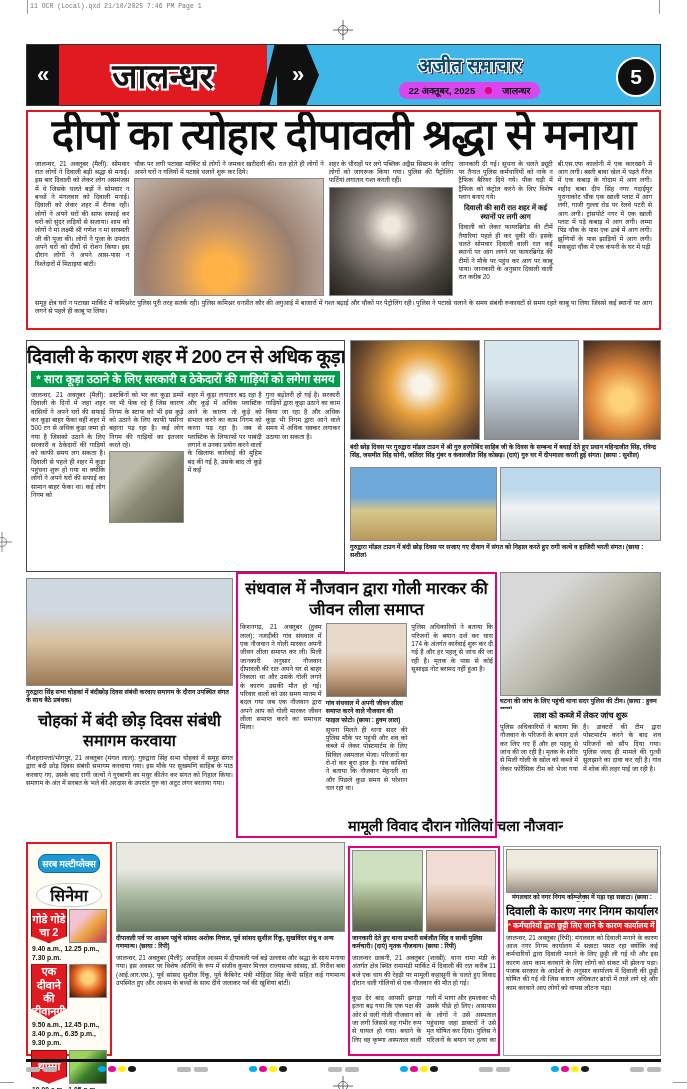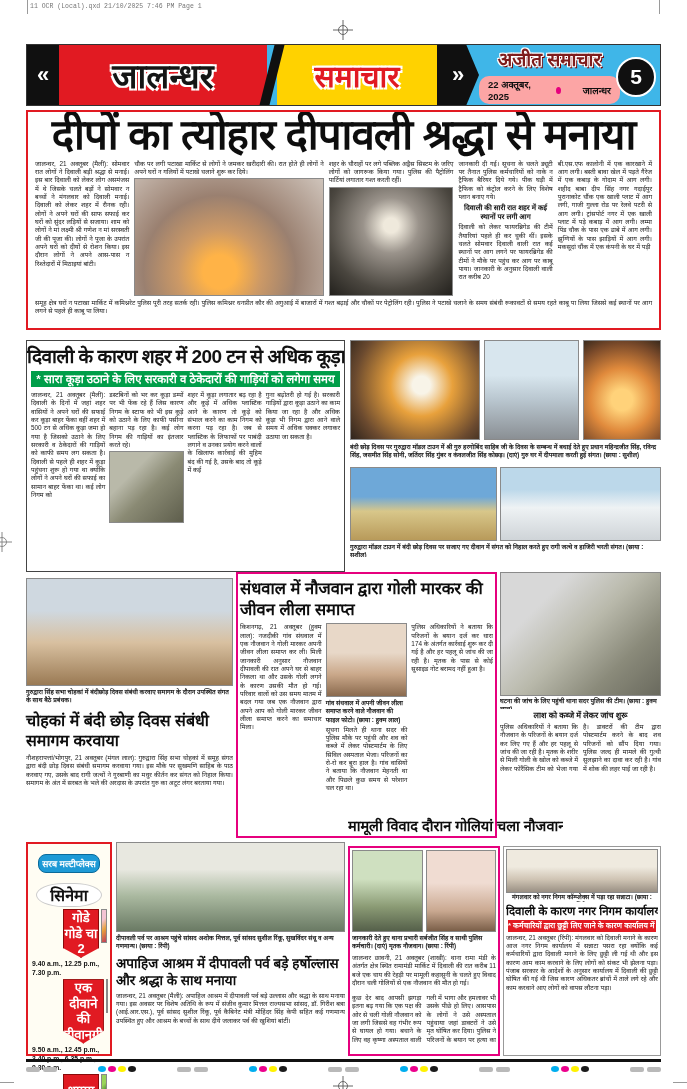--- a/index.html
+++ b/index.html
@@ -16,23 +16,23 @@
   .mh-red{background:#e11a22;flex:0 0 208px;display:flex;align-items:center;justify-content:center;}
   .mh-red .t{font-size:34px;font-weight:900;color:#151515;
      text-shadow:-2px -2px 0 #fff,2px -2px 0 #fff,-2px 2px 0 #fff,2px 2px 0 #fff;}
   .mh-sep{background:#101010;flex:0 0 10px;transform:skewX(-14deg);}
   .mh-yel{background:#ffd200;flex:0 0 160px;display:flex;align-items:center;justify-content:center;}
   .mh-yel .t{font-size:30px;font-weight:900;color:#e11a22;
      text-shadow:-2px -2px 0 #fff,2px -2px 0 #fff,-2px 2px 0 #fff,2px 2px 0 #fff;}
   .mh-chev{background:#101010;flex:0 0 42px;display:flex;align-items:center;justify-content:center;
            color:#fff;font-weight:bold;font-size:22px;clip-path:polygon(0 0,70% 0,100% 50%,70% 100%,0 100%);}
   .mh-blue{flex:1;display:flex;flex-direction:column;align-items:center;justify-content:center;gap:4px;position:relative;padding-right:40px;}
-  .mh-brand{font-size:19px;font-weight:900;color:#7f1d1d;
+  .mh-brand{font-size:19px;font-weight:900;color:#0c4a6e;
      text-shadow:-1px -1px 0 #fff,1px -1px 0 #fff,-1px 1px 0 #fff,1px 1px 0 #fff,2px 2px 0 #7a0000;}
-  .mh-pill{background:#fca5a5;border-radius:10px;padding:2px 9px;display:flex;align-items:center;gap:22px;
+  .mh-pill{background:#d946ef;border-radius:10px;padding:2px 9px;display:flex;align-items:center;gap:10px;
            font-size:9.5px;font-weight:bold;color:#111;}
   .mh-dot{width:7px;height:7px;border-radius:50%;background:#e6007e;}
   .mh-circle{position:absolute;right:4px;top:12px;width:36px;height:36px;border-radius:50%;background:#101010;
              border:2px solid #fff;color:#fff;display:flex;align-items:center;justify-content:center;
              font-size:21px;font-weight:bold;}
   
   .leadbox{border:2.5px solid #e11a22;box-sizing:border-box;background:#fff;}
   .h-lead{font-size:42px;font-weight:900;line-height:1.02;text-align:center;letter-spacing:-1px;color:#0d0d0d;
           white-space:nowrap;overflow:hidden;padding-top:2px;}
   .strip{background:#e11a22;color:#fff;font-weight:900;text-align:center;font-size:17.5px;line-height:1.3;
@@ -42,21 +42,21 @@
   .crosshead{font-weight:900;text-align:center;font-size:7.2px;line-height:1.25;margin:2px 0;}
   .lead-bottom{padding:1px 7px 2px 7px;height:15px;overflow:hidden;}
   
   .boxdark{border:1.5px solid #444;box-sizing:border-box;}
   .boxpink{border:2px solid #e6007e;box-sizing:border-box;}
   .boxgray{border:1px solid #999;box-sizing:border-box;}
   .boxred{border:2px solid #e11a22;box-sizing:border-box;background:#fffdf3;}
   .h-mid{font-size:19px;font-weight:900;text-align:center;white-space:nowrap;overflow:hidden;letter-spacing:-0.5px;padding-top:2px;}
   .strip-green{background:#009e49;color:#fff;font-weight:bold;font-size:11.5px;text-align:center;
                line-height:1.4;margin:2px 4px;white-space:nowrap;overflow:hidden;}
-  .h-sec{font-weight:900;line-height:1.25;color:#0d0d0d;}
+  .h-sec{font-weight:900;text-align:center;line-height:1.25;color:#0d0d0d;}
   .strip-red-sm{background:#e11a22;color:#fff;font-weight:bold;font-size:7.6px;text-align:center;line-height:1.5;
                 margin:2px 2px;white-space:nowrap;overflow:hidden;}
   .twocol{column-count:2;column-gap:5px;}
   
   .ph-diya{background:radial-gradient(circle at 45% 80%,#ffb347 0 12%,#c96 30%,#9a8070 55%,#cfc4bb 100%);}
   .ph-fireworks{background:radial-gradient(circle at 50% 35%,#efe9dc 0 8%,#9a938b 30%,#4a463f 70%,#23211d 100%);}
   .ph-bhangra{background:radial-gradient(circle at 55% 45%,#f8f4e8 0 10%,#e8a13c 35%,#6b4a2f 75%,#2e241c 100%);}
   .ph-group{background:linear-gradient(180deg,#d8e6ee 0 35%,#b9c6cf 60%,#8a8f94 100%);}
   .ph-diyacrowd{background:radial-gradient(circle at 50% 60%,#ffd27a 0 15%,#e08a3c 45%,#7a4a2a 80%,#3a2a1c 100%);}
   .ph-stage{background:linear-gradient(180deg,#6ea8d8 0 40%,#d8c78a 60%,#b89a5a 100%);}
@@ -69,23 +69,23 @@
   .ph-mugshot{background:linear-gradient(180deg,#f0dcd2 0 40%,#c9a890 75%,#7a5e48 100%);}
   .ph-office{background:linear-gradient(180deg,#efeadf 0 40%,#cfc4b4 70%,#9a9084 100%);}
   .ph-movie1{background:linear-gradient(135deg,#f4c4d4 0 30%,#e8a13c 60%,#c03a5a 100%);}
   .ph-movie2{background:radial-gradient(circle at 50% 40%,#ffd27a 0 20%,#e05a1c 55%,#3a1408 100%);}
   .ph-movie3{background:linear-gradient(135deg,#9ad45a 0 30%,#3a7a2c 60%,#1c3a14 100%);}
   
   .cin-head{background:#1d9ad6;color:#fff;font-weight:900;font-size:9px;text-align:center;border-radius:8px;
             padding:2px 2px;margin:10px;border:1px solid #0a6a9a;}
   .cin-sub{background:#fff;border-radius:50%/60%;text-align:center;font-weight:900;font-size:16px;margin:0 8px 2px 8px;border:1px solid #ccc;}
   .movie{display:flex;gap:2px;padding:0 3px;align-items:stretch;}
-  .ribbon{background:#e11a22;color:#fff;font-weight:900;font-size:13px;text-align:center;flex:0 0 34px;
+  .ribbon{background:#e11a22;color:#fff;font-weight:900;font-size:11px;text-align:center;flex:0 0 34px;
           display:flex;align-items:center;justify-content:center;line-height:1.2;
-          clip-path:polygon(0 0,100% 0,100% 80%,50% 100%,0 80%);border:1px solid #8a0a0a;margin-left:32px;}
+          clip-path:polygon(0 0,100% 0,100% 80%,50% 100%,0 80%);border:1px solid #8a0a0a;}
   .times{font-size:6.8px;font-weight:bold;padding:1px 4px 2px 4px;line-height:1.35;}
   .cin-book{color:#e11a22;font-weight:900;font-size:8px;text-align:center;}
   
   .slug{font-family:"Liberation Mono","DejaVu Sans Mono",monospace;font-size:6.5px;color:#777;}
   .rule{background:#111;}
   .regrow{display:flex;justify-content:space-between;align-items:center;}
   .graymark{display:flex;gap:3px;align-items:center;}
   .graymark i{display:block;width:14px;height:5px;background:#b9b9b9;border-radius:2px;}
   .cmyk{display:flex;gap:2px;align-items:center;}
   .cmyk i{display:block;width:8px;height:6px;border-radius:50%;}
@@ -113,23 +113,20 @@
         <circle cx="10" cy="10" r="4.5" fill="none" stroke="#888" stroke-width="1"></circle>
       </svg>
   </div>
 
   <div class="abs masthead" style="left:26px;top:44px;width:635px;">
     <div class="mh-cap">«</div>
     <div class="mh-red">
       <span class="t">जालन्धर</span>
     </div>
     <div class="mh-sep"></div>
-    <div class="mh-yel">
-      <span class="t">समाचार</span>
-    </div>
     <div class="mh-chev">»</div>
     <div class="mh-blue">
       <div class="mh-brand">अजीत समाचार</div>
       <div class="mh-pill">
         <span>22 अक्तूबर, 2025</span>
         <span class="mh-dot"></span>
         <span>जालन्धर</span>
       </div>
       <div class="mh-circle">5</div>
     </div>
@@ -224,21 +221,20 @@
       <div class="ph ph-movie3" style="flex:1;height:34px;"></div>
     </div>
     <div class="times">10.00 a.m., 1.05 p.m., 3.10 p.m., 4.10 p.m., 6.15 p.m., 9.20 p.m., 10.15 p.m.</div>
     <div class="cin-book">ऑन लाइन बुक करें</div>
 
   </div>
 
   <div class="abs" style="left:116px;top:842px;width:229px;height:214px;">
     <div class="ph ph-posters" style="width:100%;height:90px;"></div>
     <div class="cap" style="margin-top:2px;height:20px;overflow:hidden;">दीपावली पर्व पर आश्रम पहुंचे सांसद अशोक मित्तल, पूर्व सांसद सुशील रिंकू, सुखविंदर संधू व अन्य गणमान्य। (छाया : रिंपी)</div>
-    <div class="h-sec" style="font-size:13.5px;margin:2px 0;">अपाहिज आश्रम में दीपावली पर्व बड़े हर्षोल्लास और श्रद्धा के साथ मनाया</div>
     <div class="small" style="height:62px;overflow:hidden;">जालन्धर, 21 अक्तूबर (मैली): अपाहिज आश्रम में दीपावली पर्व बड़े उल्लास और श्रद्धा के साथ मनाया गया। इस अवसर पर विशेष अतिथि के रूप में संजीव कुमार मित्तल राज्यसभा सांसद, डॉ. गिरीश बत्रा (आई.आर.एस.), पूर्व सांसद सुशील रिंकू, पूर्व कैबिनेट मंत्री मोहिंदर सिंह केपी सहित कई गणमान्य उपस्थित हुए और आश्रम के बच्चों के साथ दीये जलाकर पर्व की खुशियां बांटीं।</div>
   </div>
 
   <div class="abs h-sec" style="left:348px;top:817px;width:215px;font-size:14.5px;white-space:nowrap;overflow:hidden;text-align:left;">मामूली विवाद दौरान गोलियां चला नौजवान की हत्या</div>
   <div class="abs boxpink" style="left:348px;top:846px;width:152px;height:210px;padding:2px;">
     <div style="display:flex;gap:3px;">
       <div class="ph ph-officer" style="flex:1;height:82px;"></div>
       <div class="ph ph-mugshot" style="flex:1;height:82px;"></div>
     </div>
     <div class="cap" style="margin:2px 0;height:18px;overflow:hidden;">जानकारी देते हुए थाना प्रभारी सर्बजीत सिंह व साथी पुलिस कर्मचारी। (दाएं) मृतक नौजवान। (छाया : रिंपी)</div>

